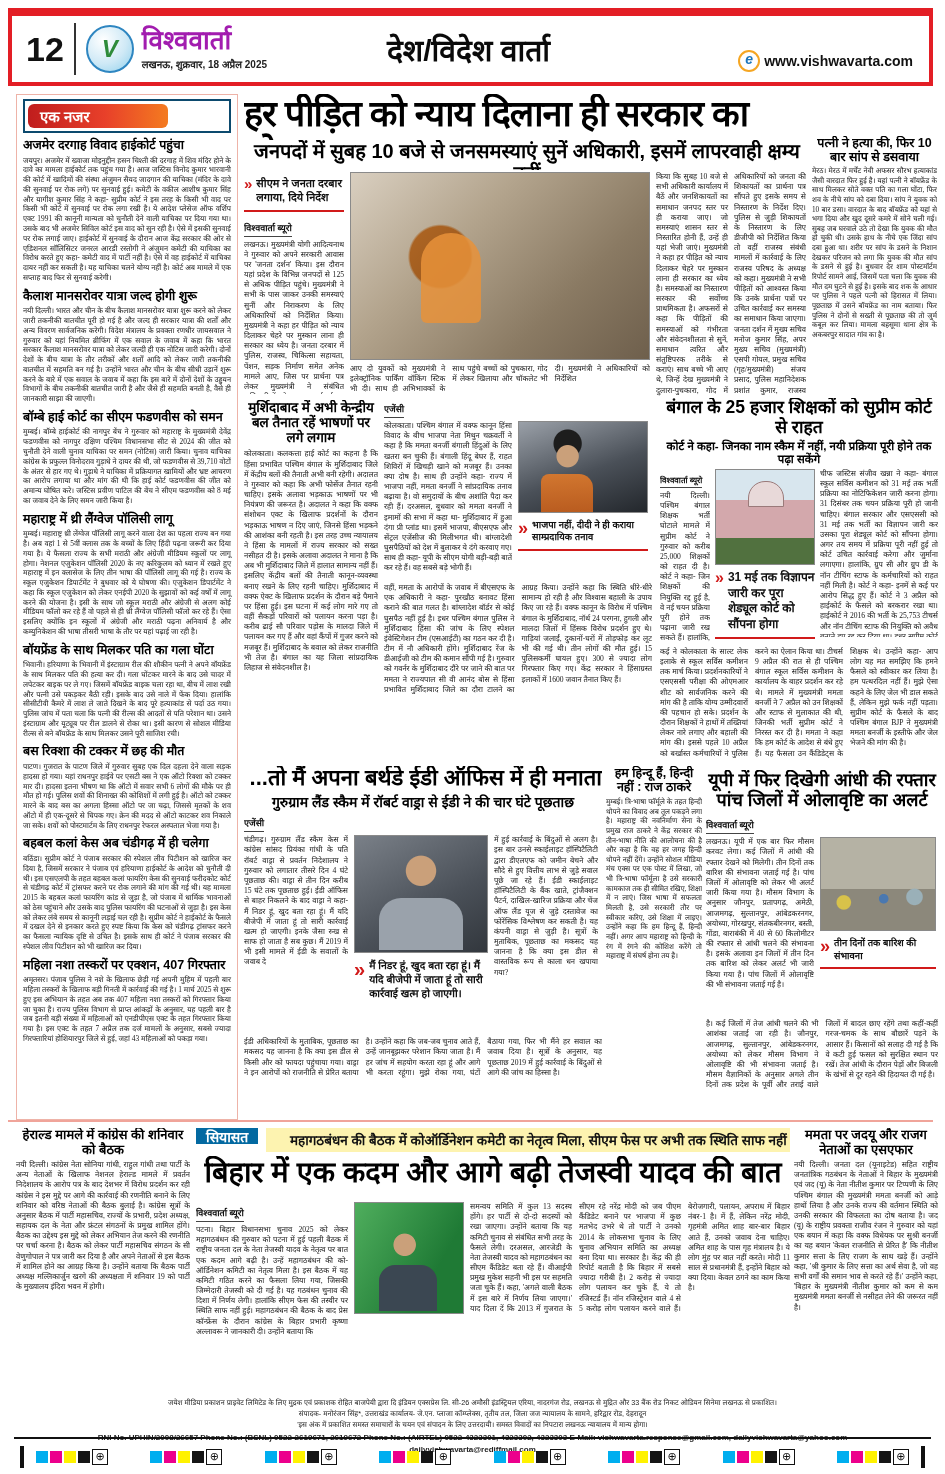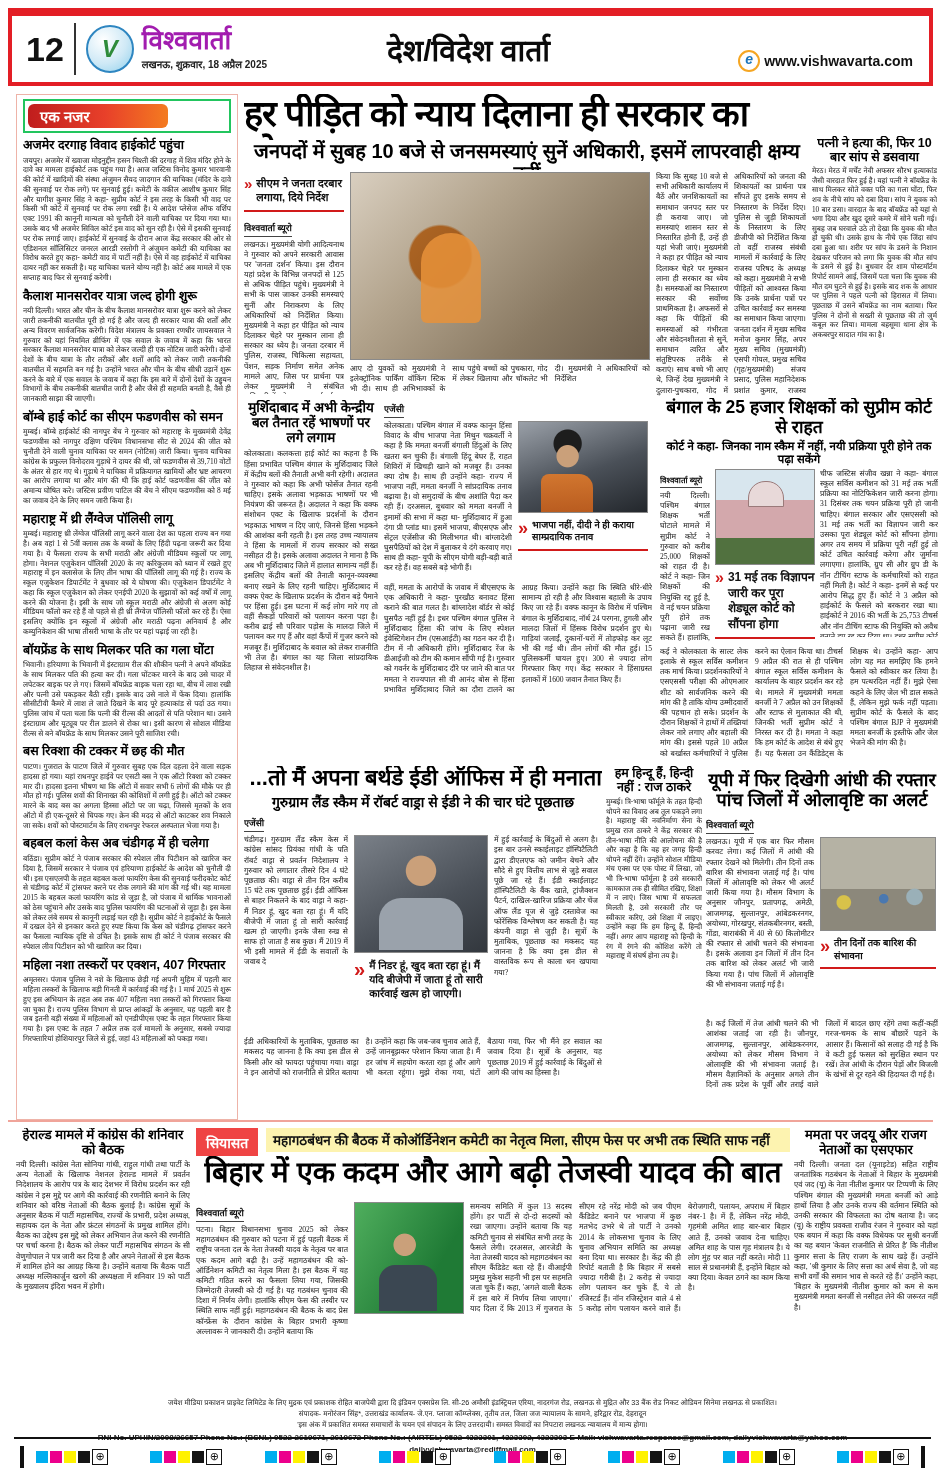--- a/index.html
+++ b/index.html
@@ -38,38 +38,38 @@
   .ph-mithun::after{content:"";display:block;width:52px;height:38px;margin:52px 0 0 22px;background:linear-gradient(#e07a2a,#c8601c);border-radius:8px 14px 0 0;opacity:.9;}
   .ph-sc{background:linear-gradient(#d8e6ee 0 32%,#d3a8ac 32% 72%,#51713f 72% 100%);position:relative;}
   .ph-sc::after{content:"";position:absolute;left:50%;top:12%;width:34px;height:24px;margin-left:-17px;background:#e8d9d9;border-radius:17px 17px 0 0;border:1px solid #9a7a7a;}
   .ph-vadra{background:radial-gradient(circle at 50% 30%,#caa07a 0 14%,transparent 15%),linear-gradient(150deg,#7a8088,#4a5058 60%,#32373d);}
   .ph-vadra::after{content:"";display:block;width:84px;height:52px;margin:62px auto 0;background:#9aa2ab;border-radius:22px 22px 0 0;}
   .ph-rain{background:radial-gradient(circle at 20% 70%,#d8c24a 0 6%,transparent 7%),radial-gradient(circle at 55% 66%,#4a78b0 0 5%,transparent 6%),radial-gradient(circle at 82% 64%,#9ab0b8 0 7%,transparent 8%),linear-gradient(#b5b2a4 0 55%,#8c887b 55% 100%);}
   .ph-tej{background:radial-gradient(circle at 46% 38%,#caa07a 0 12%,transparent 13%),linear-gradient(120deg,#4fae5d,#1f7a35 70%);}
   .ph-tej::after{content:"";display:block;width:58px;height:46px;margin:62px 0 0 24px;background:#3b4752;border-radius:16px 16px 0 0;}
   
   .sidebar{left:16px;top:94px;width:222px;height:1026px;border:1px solid #eeb3a8;background:#fff;box-sizing:border-box;padding:4px 6px;}
-  .ek-wrap{border:2px solid #22c55e;padding:3px;margin-bottom:5px;}
+  .ek-wrap{border:2px solid #0c4a6e;padding:3px;margin-bottom:5px;}
   .ek-pill{width:128px;height:24px;border-radius:6px;background:linear-gradient(90deg,#c01d1d,#e8402a 55%,#f47b20);color:#fff;font-weight:bold;font-size:15px;display:flex;align-items:center;padding-left:12px;}
   .sb-art{margin-bottom:6px;}
   .sb-hl{font-size:12.5px;font-weight:bold;color:#000;line-height:1.25;margin:2px 0 2px;}
   .sb-body{font-size:7.4px;line-height:1.32;text-align:justify;color:#161616;font-family:"Liberation Serif",serif;}
   
   .footer-lines{left:40px;top:1398px;width:865px;text-align:center;}
   .fline{font-size:7.2px;color:#222;line-height:1.5;}
   .fline.rni{font-size:8px;font-weight:bold;margin-top:2px;}
   .footrule{left:14px;top:1437px;width:917px;height:2px;background:#111;}
   .cmyk-row{left:20px;top:1446px;width:905px;height:22px;display:flex;justify-content:space-between;align-items:center;border-left:4px solid #111;border-right:4px solid #111;padding:0 12px;box-sizing:border-box;}
   .cgrp{display:flex;gap:2px;align-items:center;}
   .sw{width:12px;height:12px;}
   .sw.c{background:#00aeef}.sw.m{background:#ec008c}.sw.y{background:#fff200}.sw.k{background:#151515}
   .reg{width:14px;height:14px;border:1px solid #111;font-size:11px;line-height:13px;text-align:center;color:#111;background:#fff;}
   .divider{left:8px;top:1120px;width:925px;height:2px;background:#f0a49a;}
-  .siy{left:196px;top:1128px;height:28px;background:#ef4444;color:#fff;font-weight:bold;font-size:14px;display:flex;align-items:center;padding:0 10px;}
-  .ystrip{left:266px;top:1128px;width:524px;height:24px;background:#fdf3b0;display:flex;align-items:center;padding:0 7px;font-weight:bold;font-size:13.5px;color:#111;box-sizing:border-box;white-space:nowrap;overflow:hidden;}
+  .siy{left:196px;top:1128px;height:16px;background:#0369a1;color:#fff;font-weight:bold;font-size:14px;display:flex;align-items:center;padding:0 10px;}
+  .ystrip{left:266px;top:1128px;width:524px;height:24px;background:#fdf3b0;display:flex;align-items:center;padding:0 24px;font-weight:bold;font-size:13.5px;color:#111;box-sizing:border-box;white-space:nowrap;overflow:hidden;}
 </style>
 </head>
 <body>
 
 <div class="page">
 
   <div class="z masthead">
     <div class="pageno">12</div>
     <div class="mast-sep"></div>
     <div class="logo">

